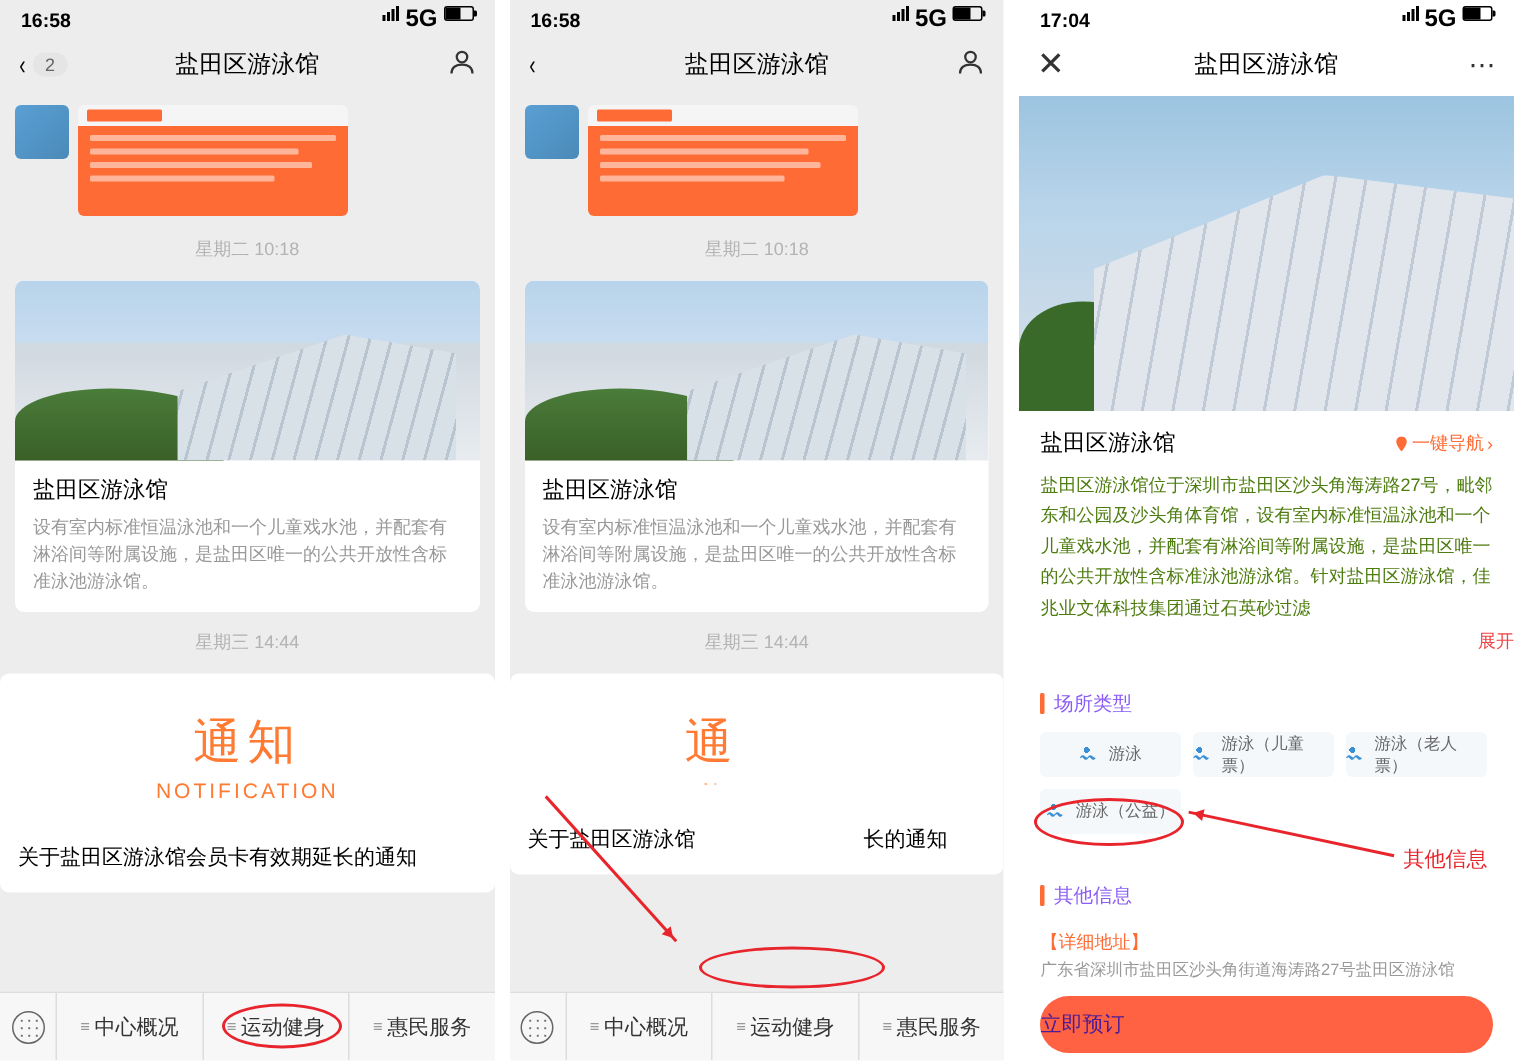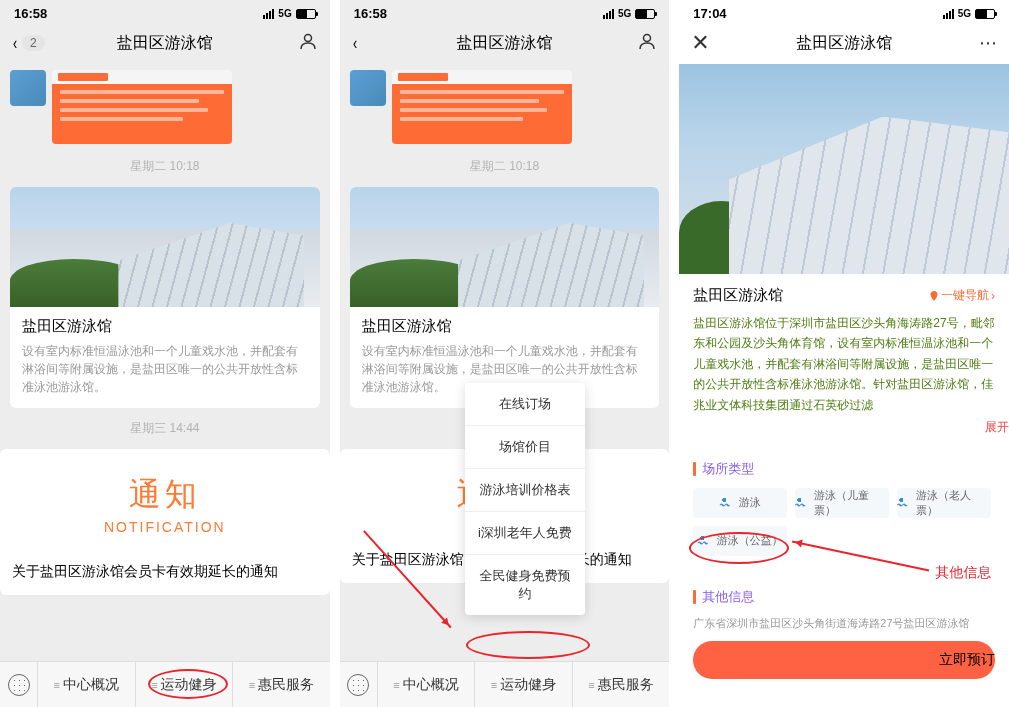--- a/index.html
+++ b/index.html
@@ -2,21 +2,21 @@
 <html><head>
   <meta charset="utf-8">
   <style>
     * { margin: 0; padding: 0; box-sizing: border-box; }
     body { font-family: -apple-system, "PingFang SC", "Helvetica Neue", sans-serif; background: #fff; }
     .container { display: flex; gap: 10px; width: 1009px; height: 707px; }
     .screen { width: 336px; height: 707px; background: #ededed; display: flex; flex-direction: column; position: relative; overflow: hidden; }
     .screen:last-child { background: #fff; }
     
     .status-bar { display: flex; justify-content: space-between; align-items: center; padding: 4px 14px 0; height: 22px; font-size: 13px; font-weight: 600; color: #000; }
-    .status-right { display: flex; align-items: flex-end; gap: 4px; font-size: 10px; }
+    .status-right { display: flex; align-items: flex-start; gap: 4px; font-size: 16px; }
     .signal-bars { display: flex; align-items: flex-end; gap: 1px; }
     .bar { width: 2px; background: #000; }
     .bar:nth-child(1){height:4px} .bar:nth-child(2){height:6px} .bar:nth-child(3){height:8px} .bar:nth-child(4){height:10px}
     .battery { width: 20px; height: 10px; border: 1px solid #000; border-radius: 2px; position: relative; }
     .battery::after { content:''; position:absolute; right:-3px; top:2px; width:2px; height:4px; background:#000; border-radius:0 1px 1px 0; }
     .battery-fill { width: 60%; height: 100%; background: #000; }
     
     .nav-bar { display: flex; justify-content: space-between; align-items: center; padding: 8px 12px; height: 42px; }
     .nav-back { display: flex; align-items: center; gap: 4px; }
     .back-arrow { font-size: 18px; color: #000; transform: scaleX(0.7); }
@@ -77,21 +77,21 @@
     .s3-expand { text-align: right; color: #ef4444; font-size: 12px; padding: 4px 0 10px; }
     .section-hdr { display: flex; align-items: center; gap: 6px; padding: 14px 14px 10px; font-size: 13px; color: #8b5cf6; }
     .section-hdr::before { content:''; width: 3px; height: 14px; background: #ff6b35; border-radius: 1px; }
     .type-grid { display: flex; flex-wrap: wrap; gap: 8px; padding: 0 14px; }
     .type-chip { width: 94px; height: 30px; background: #f5f8fb; border-radius: 4px; display: flex; align-items: center; justify-content: center; gap: 5px; font-size: 11px; color: #666; }
     .swim-icon { width: 14px; height: 10px; position: relative; }
     .swim-icon::before { content:''; position:absolute; inset:0; background: radial-gradient(circle at 30% 20%, #3a8fd4 2px, transparent 2px); }
     .swim-icon::after { content:'〰'; position:absolute; bottom:-3px; left:0; color:#3a8fd4; font-size:10px; }
     .addr-label { color: #ff6b35; font-size: 12px; padding: 4px 14px 2px; }
     .addr-text { font-size: 11px; color: #999; padding: 0 14px; }
-    .book-btn { margin: 10px 14px; background: #ff6143; color: #000000; text-align: right; padding: 10px 0; border-radius: 20px; font-size: 14px; }
+    .book-btn { margin: 10px 14px; background: #ff6143; color: #4c1d95; text-align: left; padding: 10px 0; border-radius: 20px; font-size: 14px; }
     .annot-text { position: absolute; color: #e8252c; font-size: 14px; font-weight: 500; z-index: 21; }
   </style>
 </head>
 <body>
 
 <div class="container">
 
   <div class="screen">
     <div class="status-bar">
       <span>16:58</span>
@@ -222,27 +222,20 @@
           <div class="article-desc">设有室内标准恒温泳池和一个儿童戏水池，并配套有淋浴间等附属设施，是盐田区唯一的公共开放性含标准泳池游泳馆。</div>
         </div>
       </div>
       <div class="timestamp">星期三 14:44</div>
       <div class="notice-card" style="padding-top:24px; text-align:left;">
         <div style="text-align:center; overflow:hidden; height:50px;">
           <div class="notice-big" style="margin-left:-60px;">通</div>
           <div class="notice-en" style="margin-left:-60px;">N</div>
         </div>
         <div class="notice-text">关于盐田区游泳馆<span style="visibility:hidden;">会员卡有效期延长</span>长的通知</div>
-      </div>
-      <div class="popup-menu">
-        <div class="popup-item">在线订场</div>
-        <div class="popup-item">场馆价目</div>
-        <div class="popup-item">游泳培训价格表</div>
-        <div class="popup-item">i深圳老年人免费</div>
-        <div class="popup-item">全民健身免费预约</div>
       </div>
       <div class="arrow-line" style="bottom:130px; left:24px; width:130px; transform:rotate(48deg);"></div>
       <div class="ellipse-mark" style="bottom:2px; left:126px; width:124px; height:28px;"></div>
     </div>
     <div class="bottom-tabs">
       <div class="kb-icon">
           <div class="kb-circle"></div>
         </div>
       <div class="tab-item">
           <span class="tab-eq">≡</span>
@@ -314,20 +307,21 @@
             <span>游泳（老人票）</span>
           </div>
         <div class="type-chip">
             <span class="swim-icon"></span>
             <span>游泳（公益）</span>
           </div>
       </div>
       <div class="section-hdr" style="margin-top:18px;">
           <span>其他信息</span>
         </div>
+      <div class="addr-label">【详细地址】</div>
       <div class="addr-text">广东省深圳市盐田区沙头角街道海涛路27号盐田区游泳馆</div>
       <div class="book-btn">立即预订</div>
 
       <div class="ellipse-mark" style="top:468px; left:10px; width:100px; height:32px;"></div>
       <div class="arrow-line" style="top:506px; left:250px; width:140px; transform:rotate(192deg);"></div>
       <div class="annot-text" style="top:500px; left:256px;">其他信息</div>
     </div>
   </div>
 
 </div>

